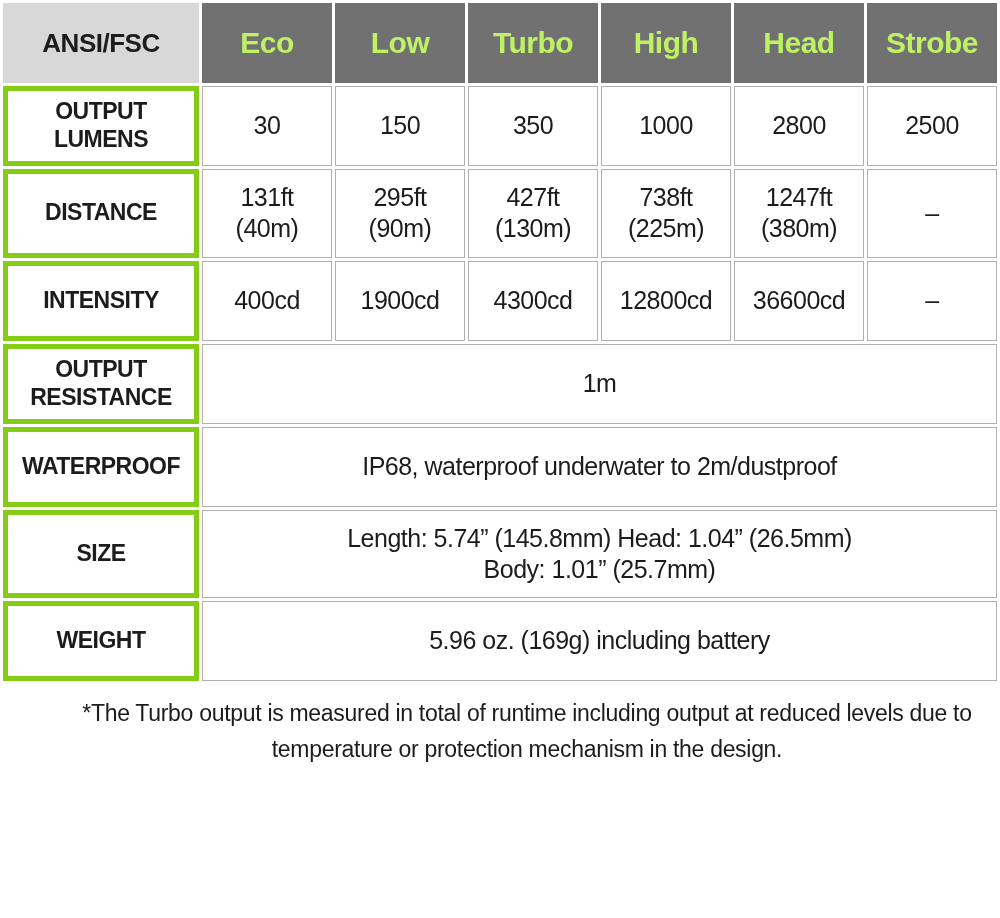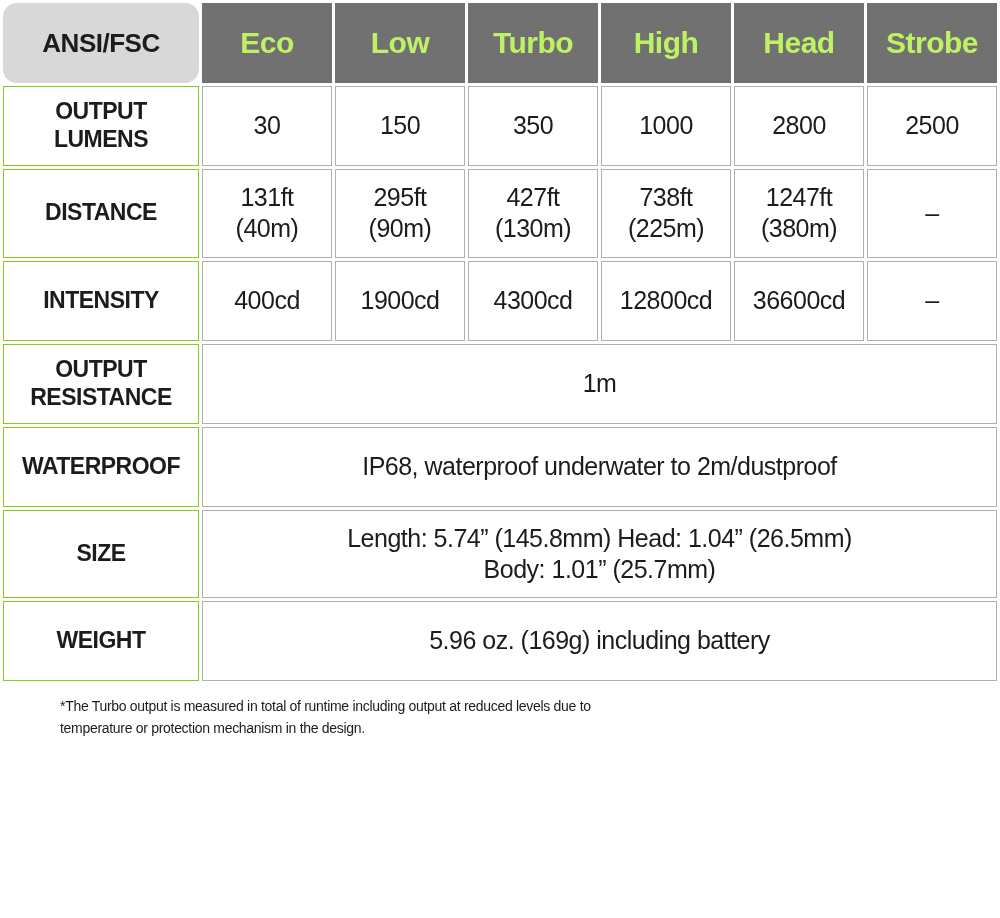--- a/index.html
+++ b/index.html
@@ -25,50 +25,49 @@
   }
   col.label-col { width: 196px; }
   col.mode-col  { width: 130px; }
 
   .corner {
     background: #d8d8d8;
     color: #1c1c1c;
     font-weight: bold;
     font-size: 26px;
     letter-spacing: -0.5px;
-    border-radius: 14px;
   }
   .col-head {
     background: #717171;
     color: #bef264;
     font-weight: bold;
     font-size: 30px;
     letter-spacing: -0.5px;
   }
   .row-label {
     font-weight: bold;
     font-size: 23px;
     letter-spacing: -0.5px;
     line-height: 1.2;
-    border: 1px solid #84cc16;
+    border: 5px solid #84cc16;
     padding: 0 12px;
   }
   .val {
     font-size: 25px;
     letter-spacing: -0.5px;
     line-height: 1.25;
     border: 1px solid #b0b0b0;
     white-space: pre-line;
     padding: 12px 4px;
   }
   .footnote {
-    font-size: 14px;
+    font-size: 23px;
     letter-spacing: -0.3px;
     line-height: 1.55;
-    text-align: left;
+    text-align: center;
     padding: 12px 6px 0 60px;
     white-space: pre-line;
     color: #1c1c1c;
   }
 </style>
 </head>
 <body>
 
 <div class="page">
   <table class="spec">

